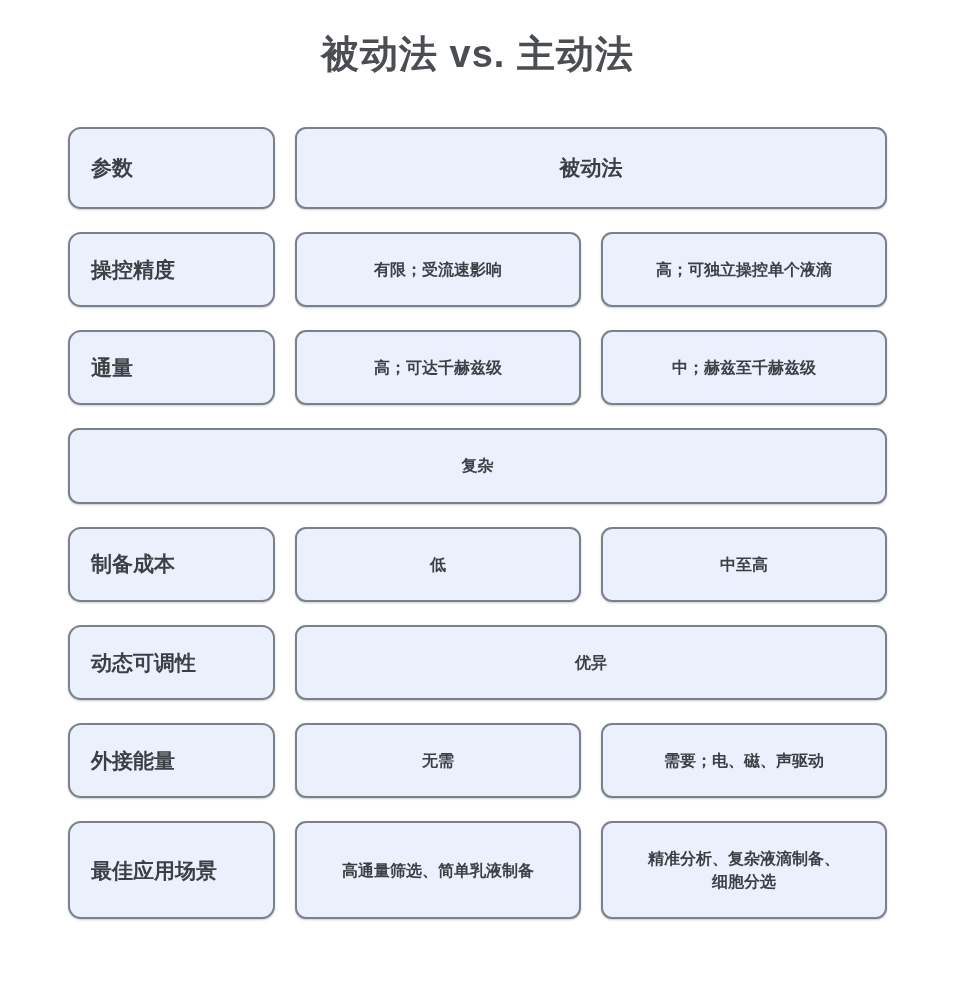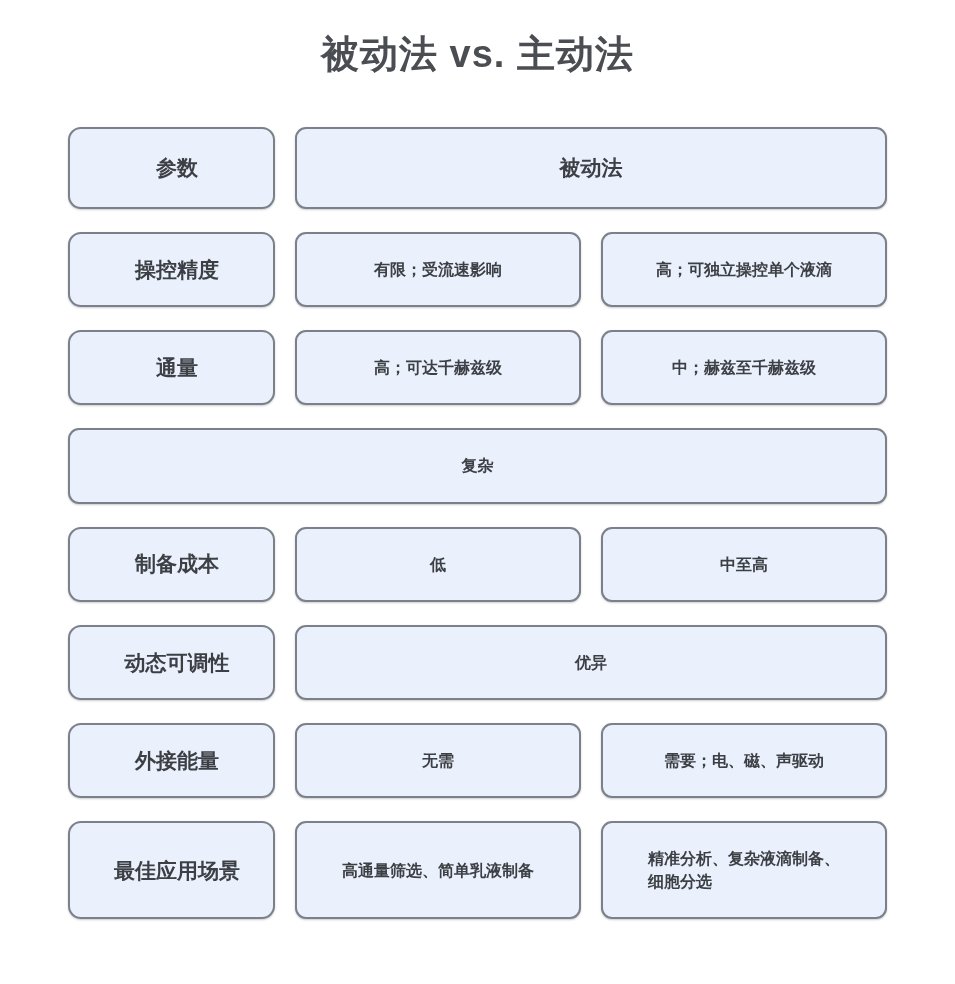--- a/index.html
+++ b/index.html
@@ -57,30 +57,30 @@
     box-sizing: border-box;
     display: flex;
     align-items: center;
     box-shadow: 0 1px 2px rgba(80, 85, 95, 0.30);
     min-height: 71px;
   }
 
   .cell-param {
     width: 207px;
     flex: 0 0 207px;
-    justify-content: center;
+    justify-content: flex-start;
     padding: 6px 10px 6px 21px;
     border-radius: 13px;
   }
 
   .cell-value {
     flex: 1 1 0;
     justify-content: center;
     padding: 24px 14px;
-    text-align: left;
+    text-align: center;
   }
 
   .cell-param .cell-text {
     font-size: 21px;
     font-weight: bold;
     color: #3c3f44;
     line-height: 1.3;
   }
 
   .cell-value .cell-text {

